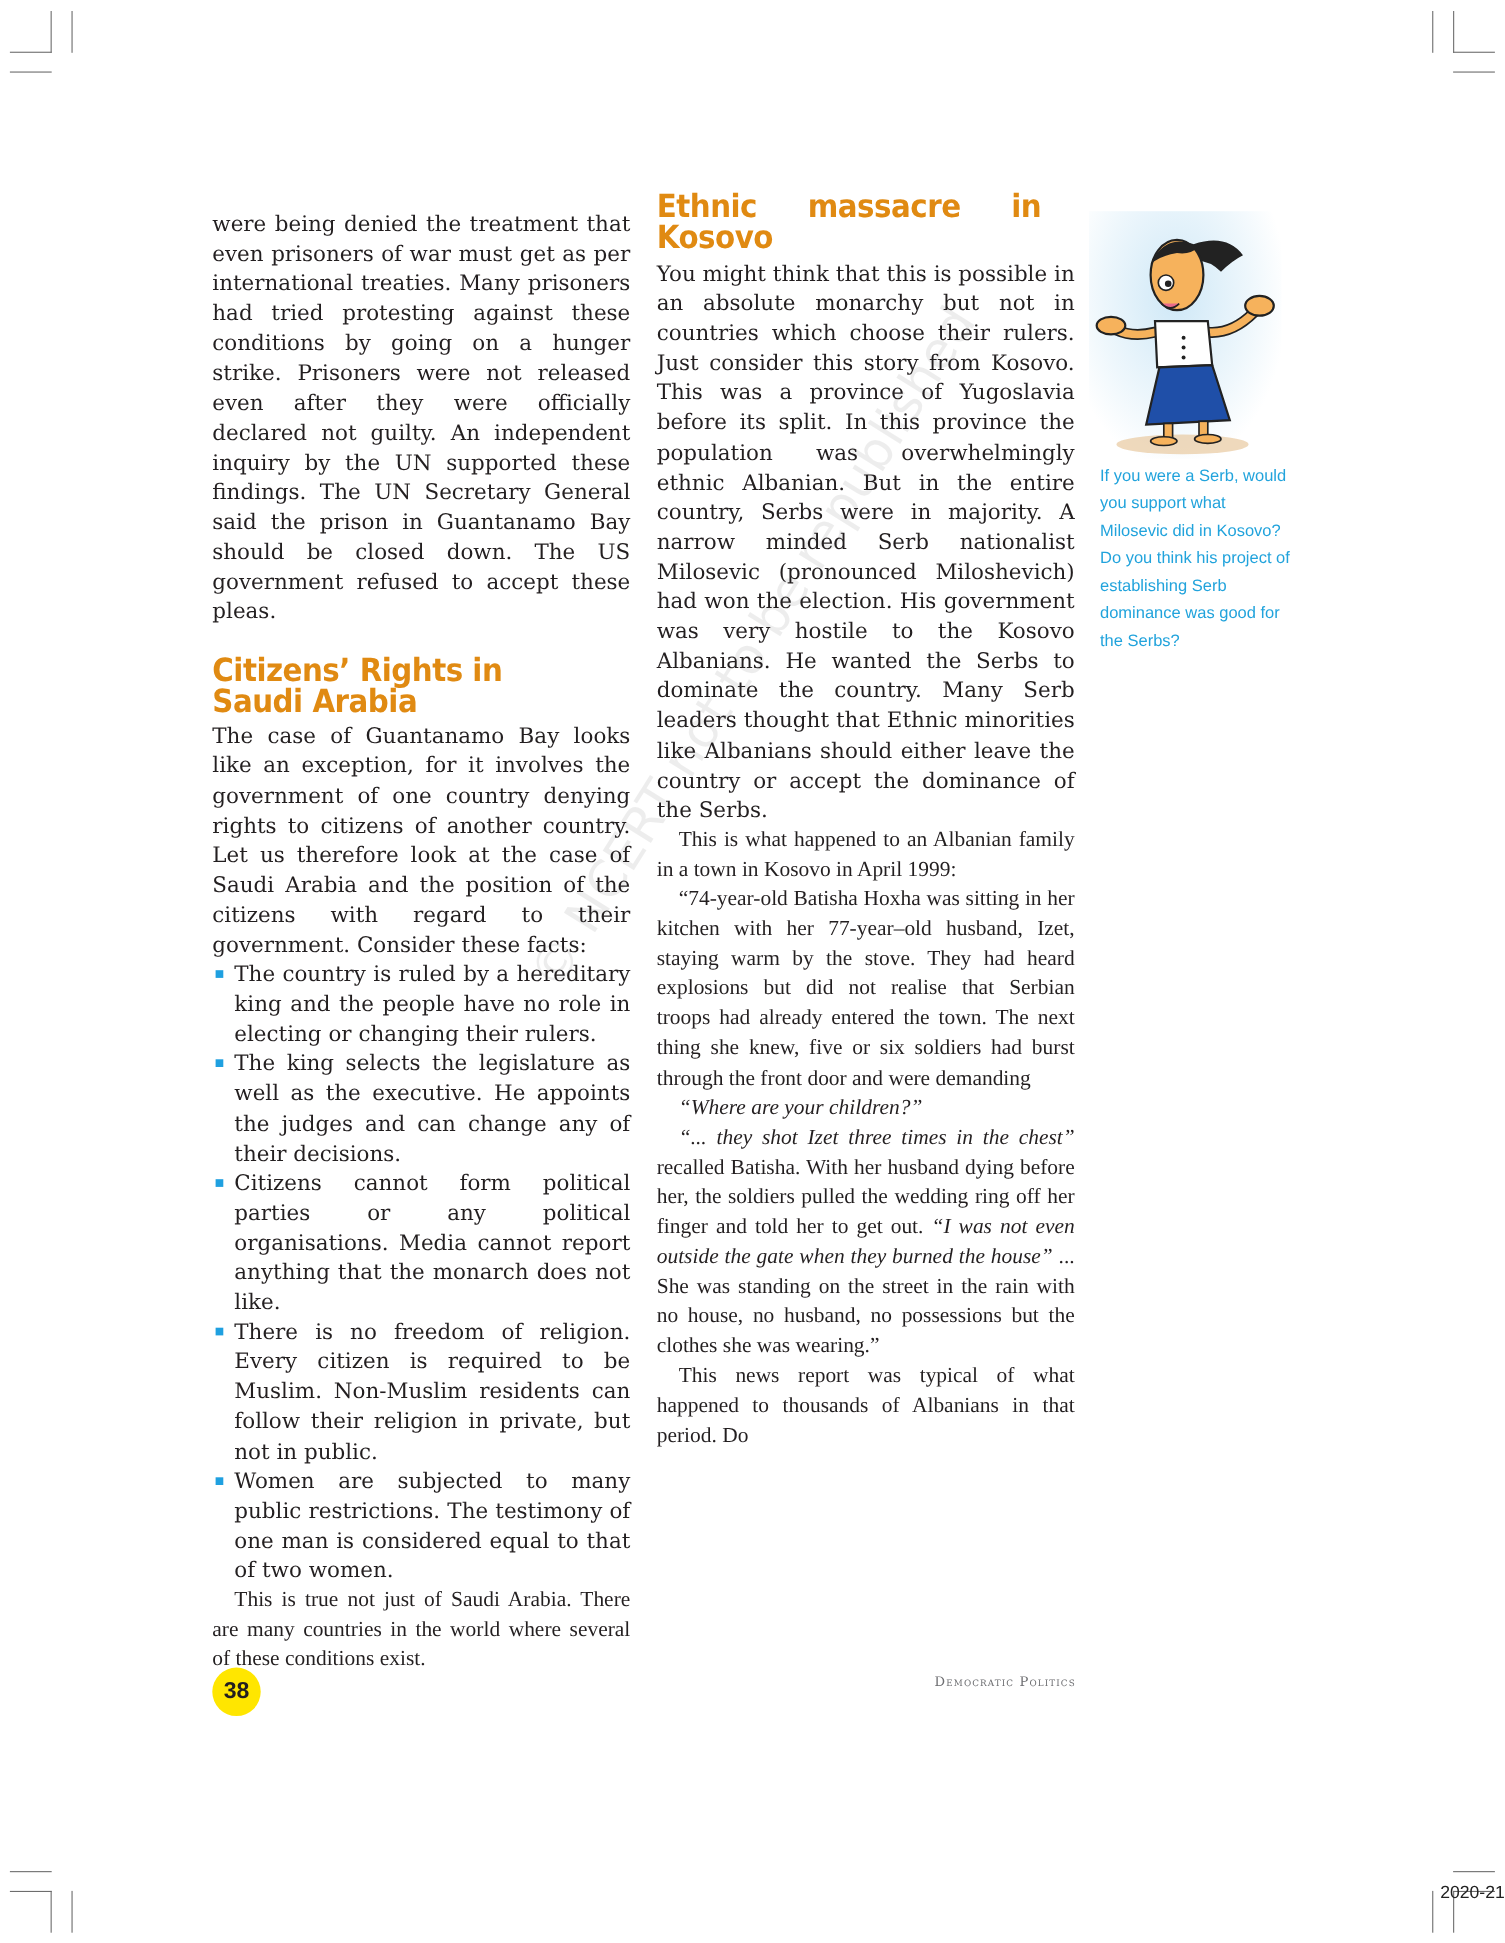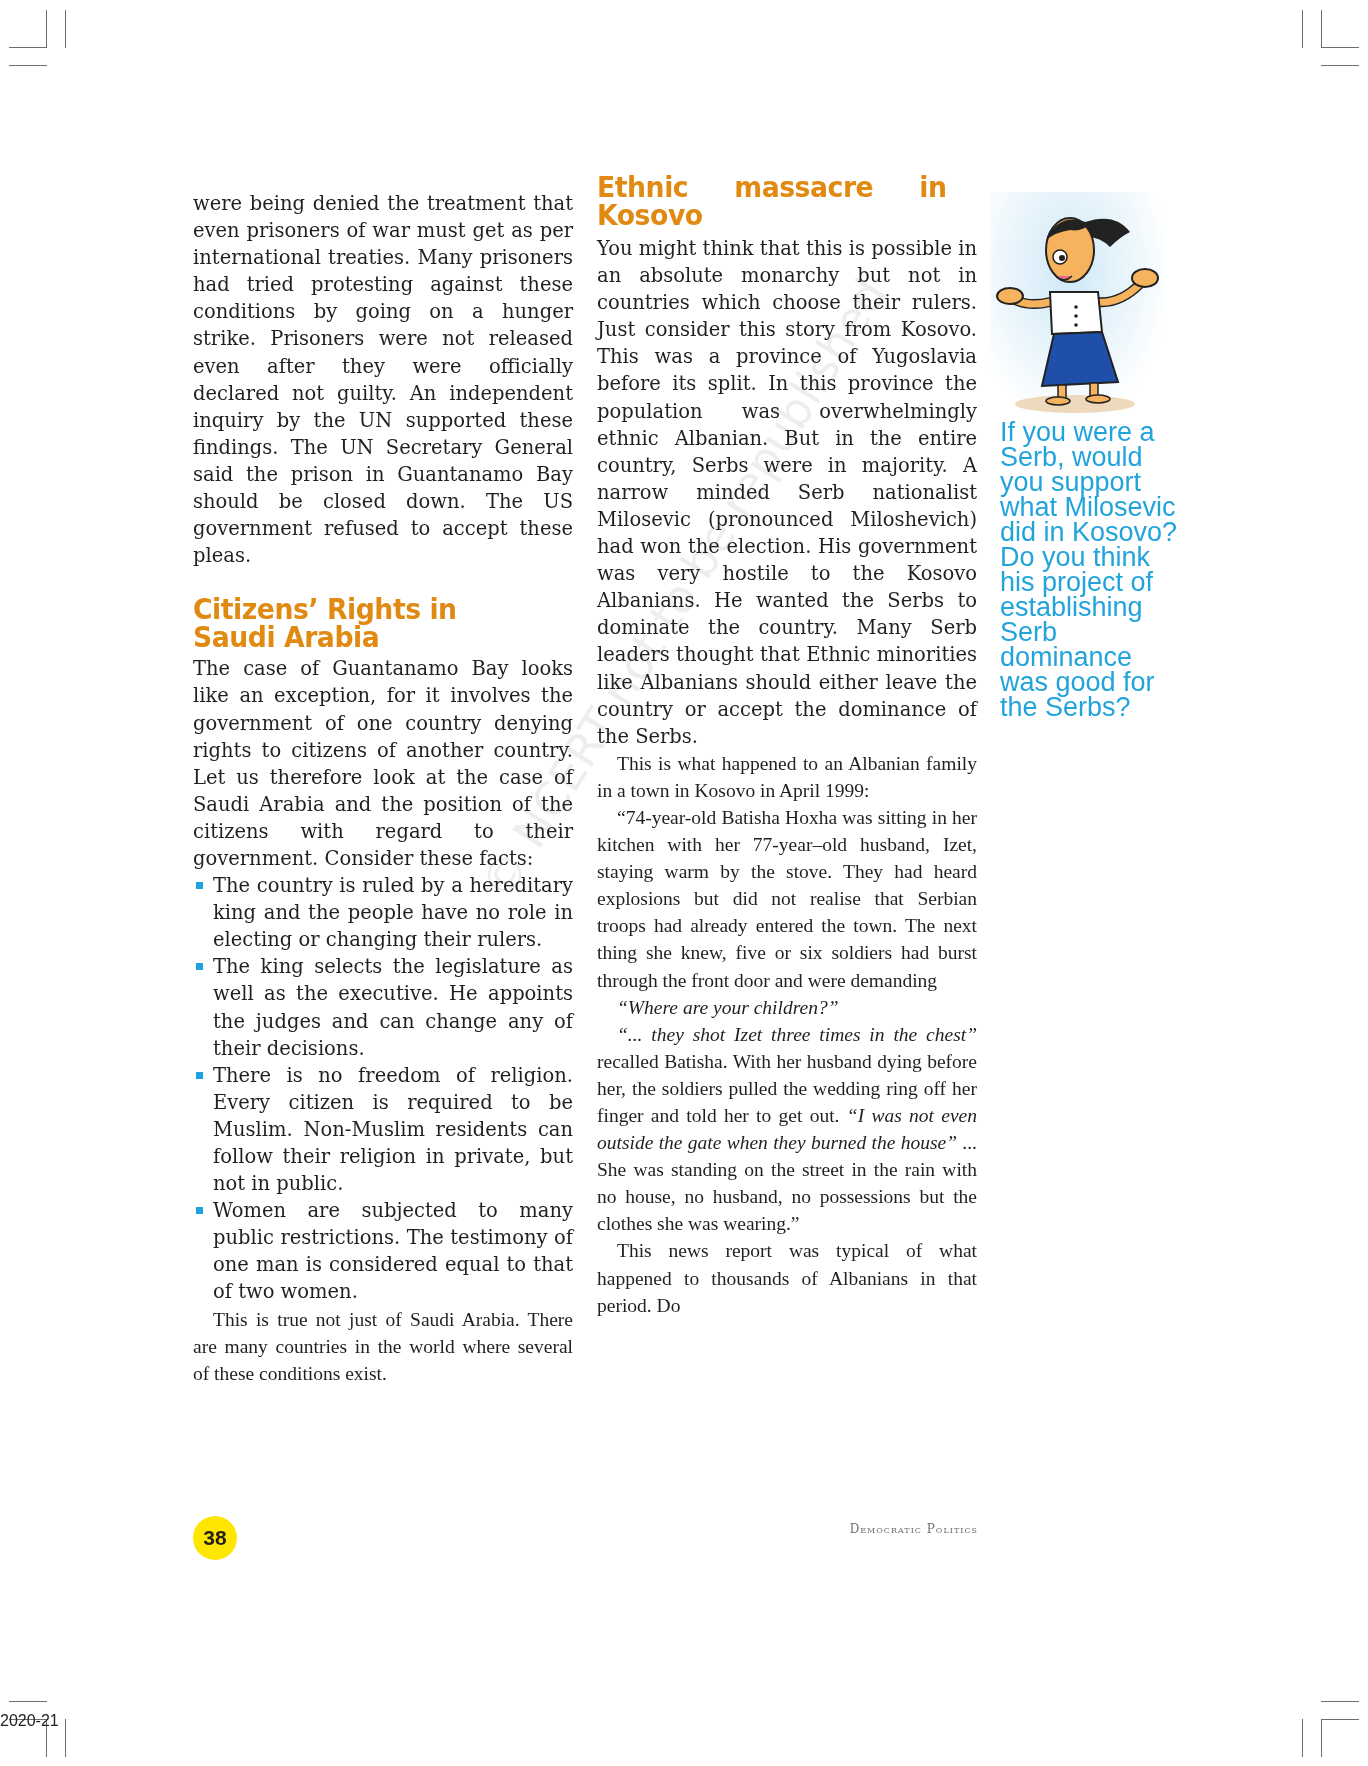--- a/index.html
+++ b/index.html
@@ -6,25 +6,25 @@
   body { width: 1368px; height: 1766px; position: relative; overflow: hidden; font-family: "DejaVu Serif", serif; color: #231f20; }
   .crop { position: absolute; background: #6d6d6d; }
   .col { position: absolute; font-family: "DejaVu Serif", serif; font-size: 19.5px; line-height: 27.1px; text-align: justify; color: #231f20; }
   .col p { margin: 0; }
   .indent { text-indent: 20px; font-family: Liberation Serif, serif; }
   .heading { font-family: "DejaVu Sans", sans-serif; font-weight: bold; color: #e08a12; font-size: 29px; line-height: 28px; letter-spacing: -0.5px; margin: 0; transform: scaleX(0.92); transform-origin: left; }
   .bullets { list-style: none; margin: 0; padding: 0 0 0 20px; }
   .bullets li { position: relative; }
   .bullets li .sq { position: absolute; left: -17px; top: 10px; width: 7px; height: 7px; background: #1fa0e0; }
   .ital { font-style: italic; }
-  .sidebar { position: absolute; left: 1000px; top: 420px; width: 180px; font-family: "Liberation Sans", sans-serif; font-size: 27px; line-height: 25px; color: #21a3dc; }
+  .sidebar { position: absolute; left: 1000px; top: 420px; width: 180px; font-family: "Liberation Sans", sans-serif; font-size: 15px; line-height: 25px; color: #21a3dc; }
   .illustration { position: absolute; left: 990px; top: 192px; width: 175px; height: 225px; background: radial-gradient(ellipse at 45% 35%, #cfe8f7 0%, #eef7fc 50%, #ffffff 75%); }
   .page-num { position: absolute; left: 193px; top: 1516px; width: 44px; height: 44px; border-radius: 50%; background: #ffe600; font-family: "Liberation Sans", sans-serif; font-weight: bold; font-size: 21px; line-height: 44px; text-align: center; color: #231f20; }
   .running-head { position: absolute; left: 700px; top: 1522px; width: 278px; text-align: right; font-family: "DejaVu Serif", serif; font-size: 12px; color: #6d6e71; font-variant: small-caps; letter-spacing: 1px; }
-  .year { position: absolute; left: 0; width: 1368px; top: 1712px; text-align: left; font-family: "Liberation Sans", sans-serif; font-size: 16px; color: #222; }
+  .year { position: absolute; left: 0; width: 1368px; top: 1712px; text-align: right; font-family: "Liberation Sans", sans-serif; font-size: 16px; color: #222; }
   .watermark { position: absolute; left: 470px; top: 880px; font-family: "DejaVu Sans", sans-serif; font-size: 46px; color: rgba(0,0,0,0.07); transform: rotate(-58deg); transform-origin: left top; white-space: nowrap; }
 </style>
 </head>
 <body>
 
 <div class="crop" style="left:46px;top:10px;width:1px;height:38px;"></div>
 <div class="crop" style="left:9px;top:47px;width:38px;height:1px;"></div>
 <div class="crop" style="left:65px;top:10px;width:1px;height:38px;"></div>
 <div class="crop" style="left:9px;top:65px;width:38px;height:1px;"></div>
 <div class="crop" style="left:1302px;top:10px;width:1px;height:38px;"></div>
@@ -45,20 +45,21 @@
 <div class="col" style="left:193px;top:190px;width:380px;">
   <p>were being denied the treatment that even prisoners of war must get as per international treaties. Many prisoners had tried protesting against these conditions by going on a hunger strike. Prisoners were not released even after they were officially declared not guilty. An independent inquiry by the UN supported these findings. The UN Secretary General said the prison in Guantanamo Bay should be closed down. The US government refused to accept these pleas.</p>
   <div style="margin-top:26px;margin-bottom:4px;">
     <div class="heading">Citizens’ Rights in</div>
     <div class="heading">Saudi Arabia</div>
   </div>
   <p>The case of Guantanamo Bay looks like an exception, for it involves the government of one country denying rights to citizens of another country. Let us therefore look at the case of Saudi Arabia and the position of the citizens with regard to their government. Consider these facts:</p>
   <ul class="bullets">
     <li><span class="sq"></span><span>The country is ruled by a hereditary king and the people have no role in electing or changing their rulers.</span></li>
     <li><span class="sq"></span><span>The king selects the legislature as well as the executive. He appoints the judges and can change any of their decisions.</span></li>
+    <li><span class="sq"></span><span>Citizens cannot form political parties or any political organisations. Media cannot report anything that the monarch does not like.</span></li>
     <li><span class="sq"></span><span>There is no freedom of religion. Every citizen is required to be Muslim. Non-Muslim residents can follow their religion in private, but not in public.</span></li>
     <li><span class="sq"></span><span>Women are subjected to many public restrictions. The testimony of one man is considered equal to that of two women.</span></li>
   </ul>
   <p class="indent">This is true not just of Saudi Arabia. There are many countries in the world where several of these conditions exist.</p>
 </div>
 
 <div class="col" style="left:597px;top:173px;width:380px;">
   <div class="heading" style="margin-bottom:6px;">Ethnic massacre in Kosovo</div>
   <p>You might think that this is possible in an absolute monarchy but not in countries which choose their rulers. Just consider this story from Kosovo. This was a province of Yugoslavia before its split. In this province the population was overwhelmingly ethnic Albanian. But in the entire country, Serbs were in majority. A narrow minded Serb nationalist Milosevic (pronounced Miloshevich) had won the election. His government was very hostile to the Kosovo Albanians. He wanted the Serbs to dominate the country. Many Serb leaders thought that Ethnic minorities like Albanians should either leave the country or accept the dominance of the Serbs.</p>
   <p class="indent">This is what happened to an Albanian family in a town in Kosovo in April 1999:</p>

